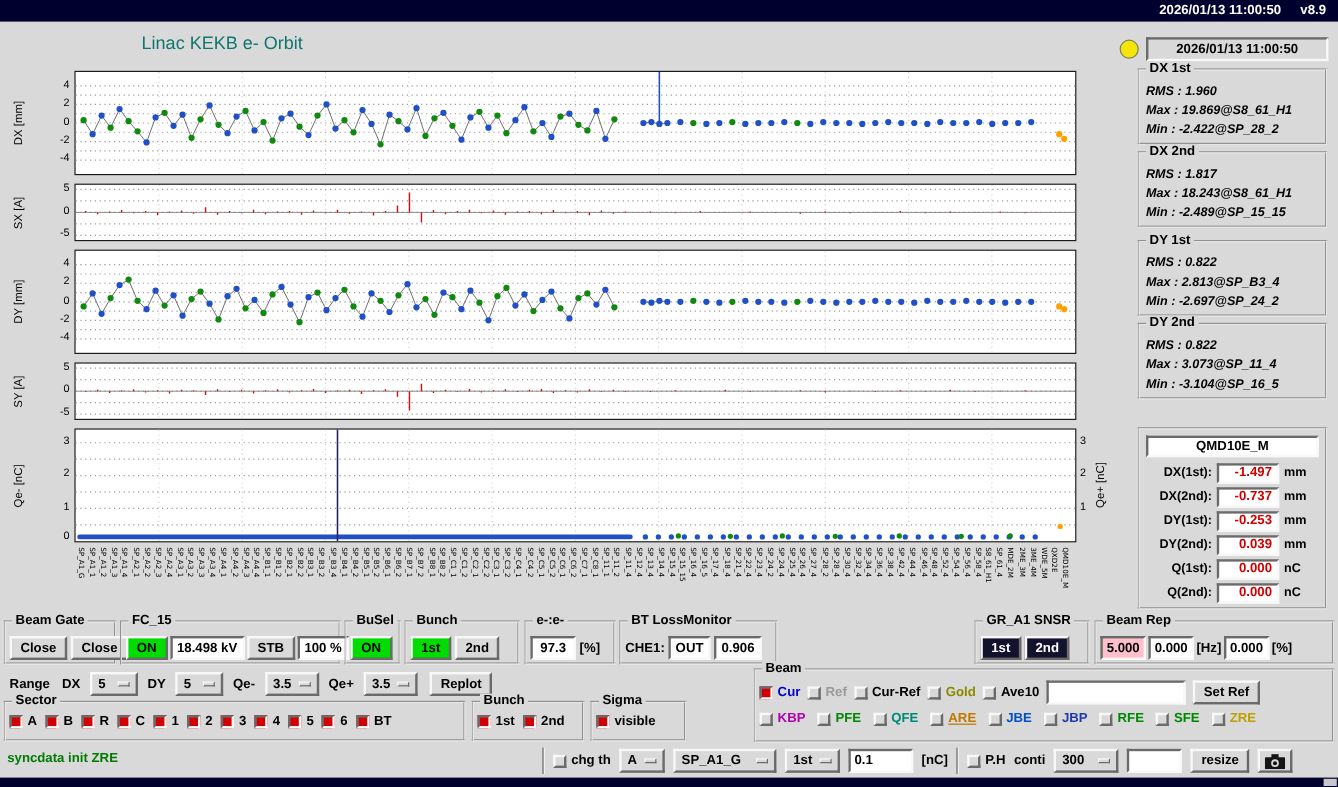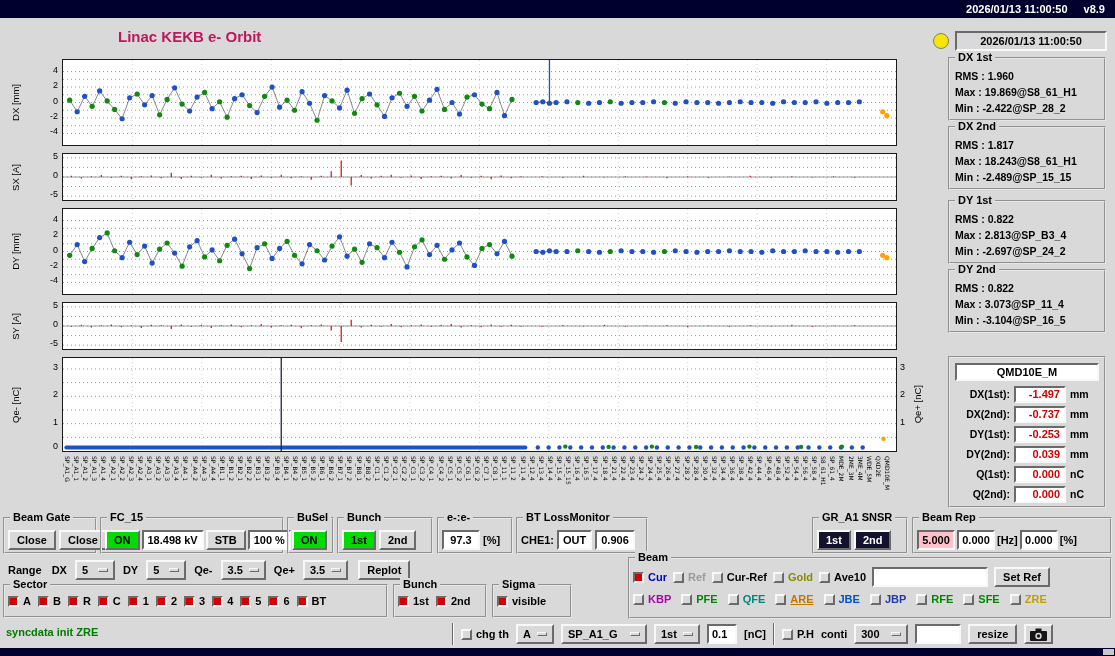--- a/index.html
+++ b/index.html
@@ -3,21 +3,21 @@
 <meta charset="utf-8">
 <style>
   *{margin:0;padding:0;box-sizing:border-box;}
   html,body{width:1115px;height:656px;}
   body{font-family:"Liberation Sans",sans-serif;font-size:11px;background:#d9d9d9;color:#000;}
   #app{position:relative;width:1115px;height:656px;background:#d9d9d9;overflow:hidden;}
   .topbar{position:absolute;left:0;top:0;width:1115px;height:18px;background:#00002e;color:#fff;
           display:flex;justify-content:flex-end;align-items:center;gap:16px;padding:0 10px;font-weight:bold;}
   .botbar{position:absolute;left:0;top:648px;width:1115px;height:8px;background:#00002e;}
   .grip{position:absolute;right:1px;top:649px;width:11px;height:6px;background:#c8c8c8;}
-  .page-title{position:absolute;left:118px;top:28px;color:#be185d;font-size:15px;font-weight:bold;}
+  .page-title{position:absolute;left:118px;top:28px;color:#0f766e;font-size:15px;font-weight:normal;}
   
   .chart-row{position:absolute;left:0;width:940px;}
   .plot{position:absolute;left:62px;top:0;width:835px;height:100%;background:#fff;border:1px solid #1a1a1a;}
   .ylab{position:absolute;left:10px;top:0;height:100%;display:flex;align-items:center;}
   .ylab2{position:absolute;left:912px;top:0;height:100%;display:flex;align-items:center;}
   .vtext{writing-mode:vertical-rl;transform:rotate(180deg);display:inline-block;font-size:9.5px;}
   .ytick{position:absolute;left:36px;width:22px;text-align:right;font-size:9px;}
   .ytick2{position:absolute;left:900px;width:20px;text-align:left;font-size:9px;}
   #xlabels{position:absolute;left:62px;top:455px;width:835px;height:58px;overflow:hidden;}
   #xlabels span{position:absolute;top:1px;transform:rotate(90deg);transform-origin:0 0;
@@ -49,21 +49,21 @@
   .fbody{position:absolute;left:3px;right:3px;top:11px;display:flex;gap:3px;align-items:center;}
   .inline{display:inline-flex;gap:6px;align-items:center;}
   .plain{font-weight:bold;white-space:nowrap;}
   .vsep{width:2px;height:22px;border-left:1px solid #6a6a6a;border-right:1px solid #f8f8f8;}
   
   .led{position:absolute;left:933px;top:33px;width:16px;height:16px;border-radius:50%;
        background:#f6e40a;border:1px solid #808060;}
   .tsbox{position:absolute;left:955px;top:31px;width:152px;height:20px;display:flex;align-items:center;
          justify-content:center;font-weight:bold;background:#d9d9d9;border:2px solid;
          border-color:#6a6a6a #f8f8f8 #f8f8f8 #6a6a6a;}
-  .statbody{padding:9px 0 0 5px;}
+  .statbody{padding:9px 0 0 5px;font-style:italic;}
   .statline{font-size:10.5px;font-weight:bold;line-height:16px;white-space:nowrap;}
   .mon-title{margin:5px 5px 3px;height:18px;background:#fff;border:2px solid;
              border-color:#6a6a6a #f8f8f8 #f8f8f8 #6a6a6a;display:flex;align-items:center;
              justify-content:center;font-weight:bold;}
   .mrow{display:flex;align-items:center;gap:4px;height:20px;padding:0 4px;}
   .mlab{width:56px;text-align:right;font-weight:bold;font-size:10.5px;}
   .mval{width:52px;height:17px;justify-content:flex-end;}
   .munit{font-weight:bold;font-size:10.5px;}
   .syncmsg{position:absolute;left:6px;top:5px;color:#007a00;font-weight:bold;}
   .rowlab{font-weight:bold;}
@@ -964,21 +964,21 @@
           <span class="optind"></span>
         </span>
       <span class="opt" style="min-width:86px">
           <span class="optv">SP_A1_G</span>
           <span class="optind"></span>
         </span>
       <span class="opt" style="min-width:46px">
           <span class="optv">1st</span>
           <span class="optind"></span>
         </span>
-      <input class="entry" style="width: 30px;" value="0.1">
+      <input class="entry" style="width: 54px;" value="0.1">
       <span class="plain">[nC]</span>
       <span class="vsep"></span>
       <span class="check">
           <span class="ind"></span>
           <span class="clab">P.H</span>
         </span>
       <span class="plain">conti</span>
       <span class="opt" style="min-width:54px">
           <span class="optv">300</span>
           <span class="optind"></span>

